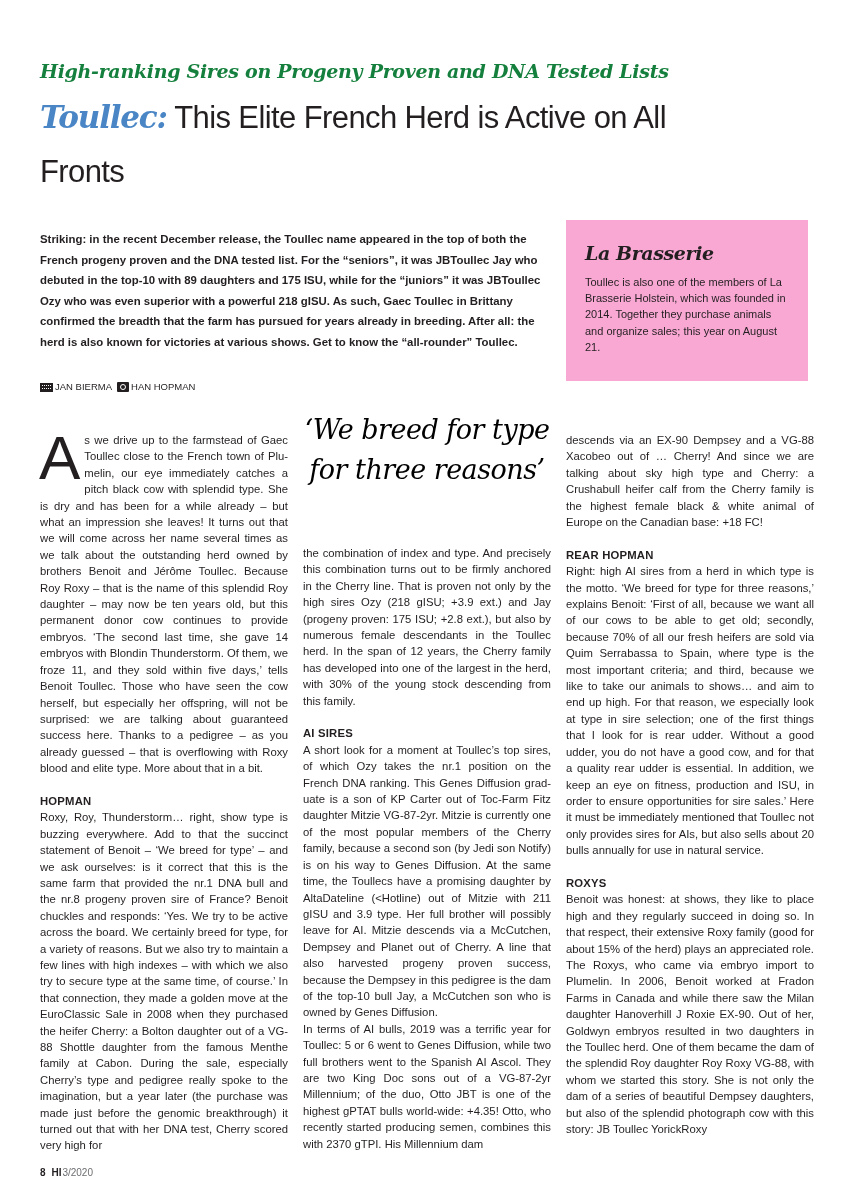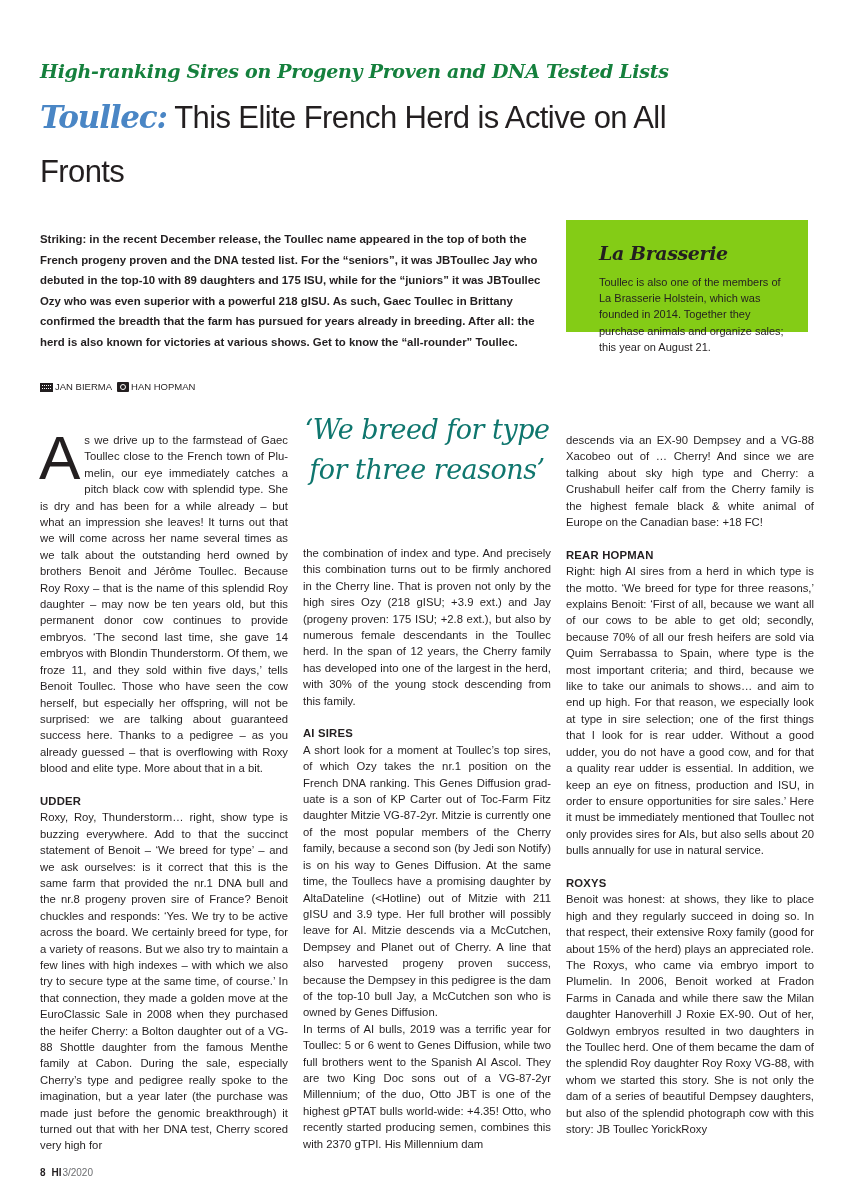--- a/index.html
+++ b/index.html
@@ -20,22 +20,22 @@
     .headline .brand {
       font-family: "DejaVu Serif", serif; font-style: italic; font-weight: bold;
       color: #4a86c5; letter-spacing: -1.2px;
     }
     .intro {
       position: absolute; left: 40px; top: 229px; width: 510px;
       font-family: "Liberation Sans", sans-serif; font-weight: bold;
       font-size: 11.4px; line-height: 20.5px; color: #231f20;
     }
     .sidebar-box {
-      position: absolute; left: 566px; top: 220px; width: 242px; height: 112px;
-      background: #84cc16; box-sizing: border-box; padding: 22px 16px 0 33px;
+      position: absolute; left: 566px; top: 220px; width: 242px; height: 161px;
+      background: #f9a8d4; box-sizing: border-box; padding: 22px 16px 0 19px;
     }
     .sidebar-box h3 {
       margin: 0; font-family: "DejaVu Serif", serif; font-style: italic; font-weight: bold;
       font-size: 19px; line-height: 22px; letter-spacing: -0.4px; color: #231f20;
     }
     .sidebar-box p {
       margin: 10px 0 0 0; font-family: "Liberation Sans", sans-serif;
       font-size: 11px; line-height: 16.2px; color: #231f20;
     }
     .byline {
@@ -67,21 +67,21 @@
     .col1 { left: 40px; top: 432px; }
     .col2 { left: 303px; top: 545px; }
     .col3 { left: 566px; top: 432px; }
     .dropcap {
       float: left; font-family: "Liberation Sans", sans-serif; font-weight: normal;
       font-size: 62px; line-height: 48px; margin: 2px 4px 0 -1px; color: #231f20;
     }
     .pullquote {
       position: absolute; left: 303px; top: 410px; width: 248px; text-align: center;
       font-family: "DejaVu Serif", serif; font-style: italic; font-weight: normal;
-      font-size: 27px; line-height: 40px; letter-spacing: -0.5px; color: #0f766e;
+      font-size: 27px; line-height: 40px; letter-spacing: -0.5px; color: #000000;
     }
     .footer {
       position: absolute; left: 40px; top: 1167px;
       font-family: "Liberation Sans", sans-serif; font-size: 10px; color: #231f20; white-space: nowrap;
     }
     .footer .pg { font-weight: bold; margin-right: 6px; }
     .footer .mag { font-weight: bold; }
     .footer .issue { color: #6d6e71; }
   </style>
 </head>
@@ -103,21 +103,21 @@
 <div class="byline">
   <span class="ico kb-ico"></span>
   <span>JAN BIERMA</span>
   <span class="ico cam-ico"></span>
   <span>HAN HOPMAN</span>
 </div>
 
 <div class="col col1">
   <p><span class="dropcap">A</span><span>s we drive up to the farmstead of Gaec Toullec close to the French town of Plu­melin, our eye immediately catches a pitch black cow with splendid type. She is dry and has been for a while already – but what an impression she leaves! It turns out that we will come across her name several times as we talk about the outstanding herd owned by brothers Benoit and Jérôme Toullec. Because Roy Roxy – that is the name of this splendid Roy daughter – may now be ten years old, but this permanent donor cow continues to provide embryos. ‘The second last time, she gave 14 embryos with Blondin Thunderstorm. Of them, we froze 11, and they sold within five days,’ tells Benoit Toul­lec. Those who have seen the cow herself, but especially her offspring, will not be surprised: we are talking about guaranteed success here. Thanks to a pedigree – as you already guessed – that is overflowing with Roxy blood and elite type. More about that in a bit.</span></p>
   <div class="gap"></div>
-  <h4>UDDER</h4>
+  <h4>HOPMAN</h4>
   <p>Roxy, Roy, Thunderstorm… right, show type is buzzing everywhere. Add to that the suc­cinct statement of Benoit – ‘We breed for type’ – and we ask ourselves: is it correct that this is the same farm that provided the nr.1 DNA bull and the nr.8 progeny proven sire of France? Benoit chuckles and responds: ‘Yes. We try to be active across the board. We certainly breed for type, for a variety of reasons. But we also try to maintain a few lines with high indexes – with which we also try to secure type at the same time, of course.’ In that connection, they made a golden move at the EuroClassic Sale in 2008 when they purchased the heifer Cherry: a Bolton daughter out of a VG-88 Shottle daugh­ter from the famous Menthe family at Cabon. During the sale, especially Cherry’s type and pedigree really spoke to the imagination, but a year later (the purchase was made just before the genomic breakthrough) it turned out that with her DNA test, Cherry scored very high for</p>
 </div>
 
 <div class="pullquote">‘We breed for type for three reasons’</div>
 
 <div class="col col2">
   <p>the combination of index and type. And pre­cisely this combination turns out to be firmly anchored in the Cherry line. That is proven not only by the high sires Ozy (218 gISU; +3.9 ext.) and Jay (progeny proven: 175 ISU; +2.8 ext.), but also by numerous female descendants in the Toullec herd. In the span of 12 years, the Cherry family has developed into one of the largest in the herd, with 30% of the young stock descending from this family.</p>
   <div class="gap"></div>
   <h4>AI SIRES</h4>
   <p>A short look for a moment at Toullec’s top sires, of which Ozy takes the nr.1 position on the French DNA ranking. This Genes Diffusion grad­uate is a son of KP Carter out of Toc-Farm Fitz daughter Mitzie VG-87-2yr. Mitzie is currently one of the most popular members of the Cherry family, because a second son (by Jedi son Notify) is on his way to Genes Diffusion. At the same time, the Toullecs have a promising daughter by AltaDateline (&lt;Hotline) out of Mitzie with 211 gISU and 3.9 type. Her full brother will possibly leave for AI. Mitzie descends via a McCutchen, Dempsey and Planet out of Cherry. A line that also harvested progeny proven success, because the Dempsey in this pedigree is the dam of the top-10 bull Jay, a McCutchen son who is owned by Genes Diffusion.</p>

